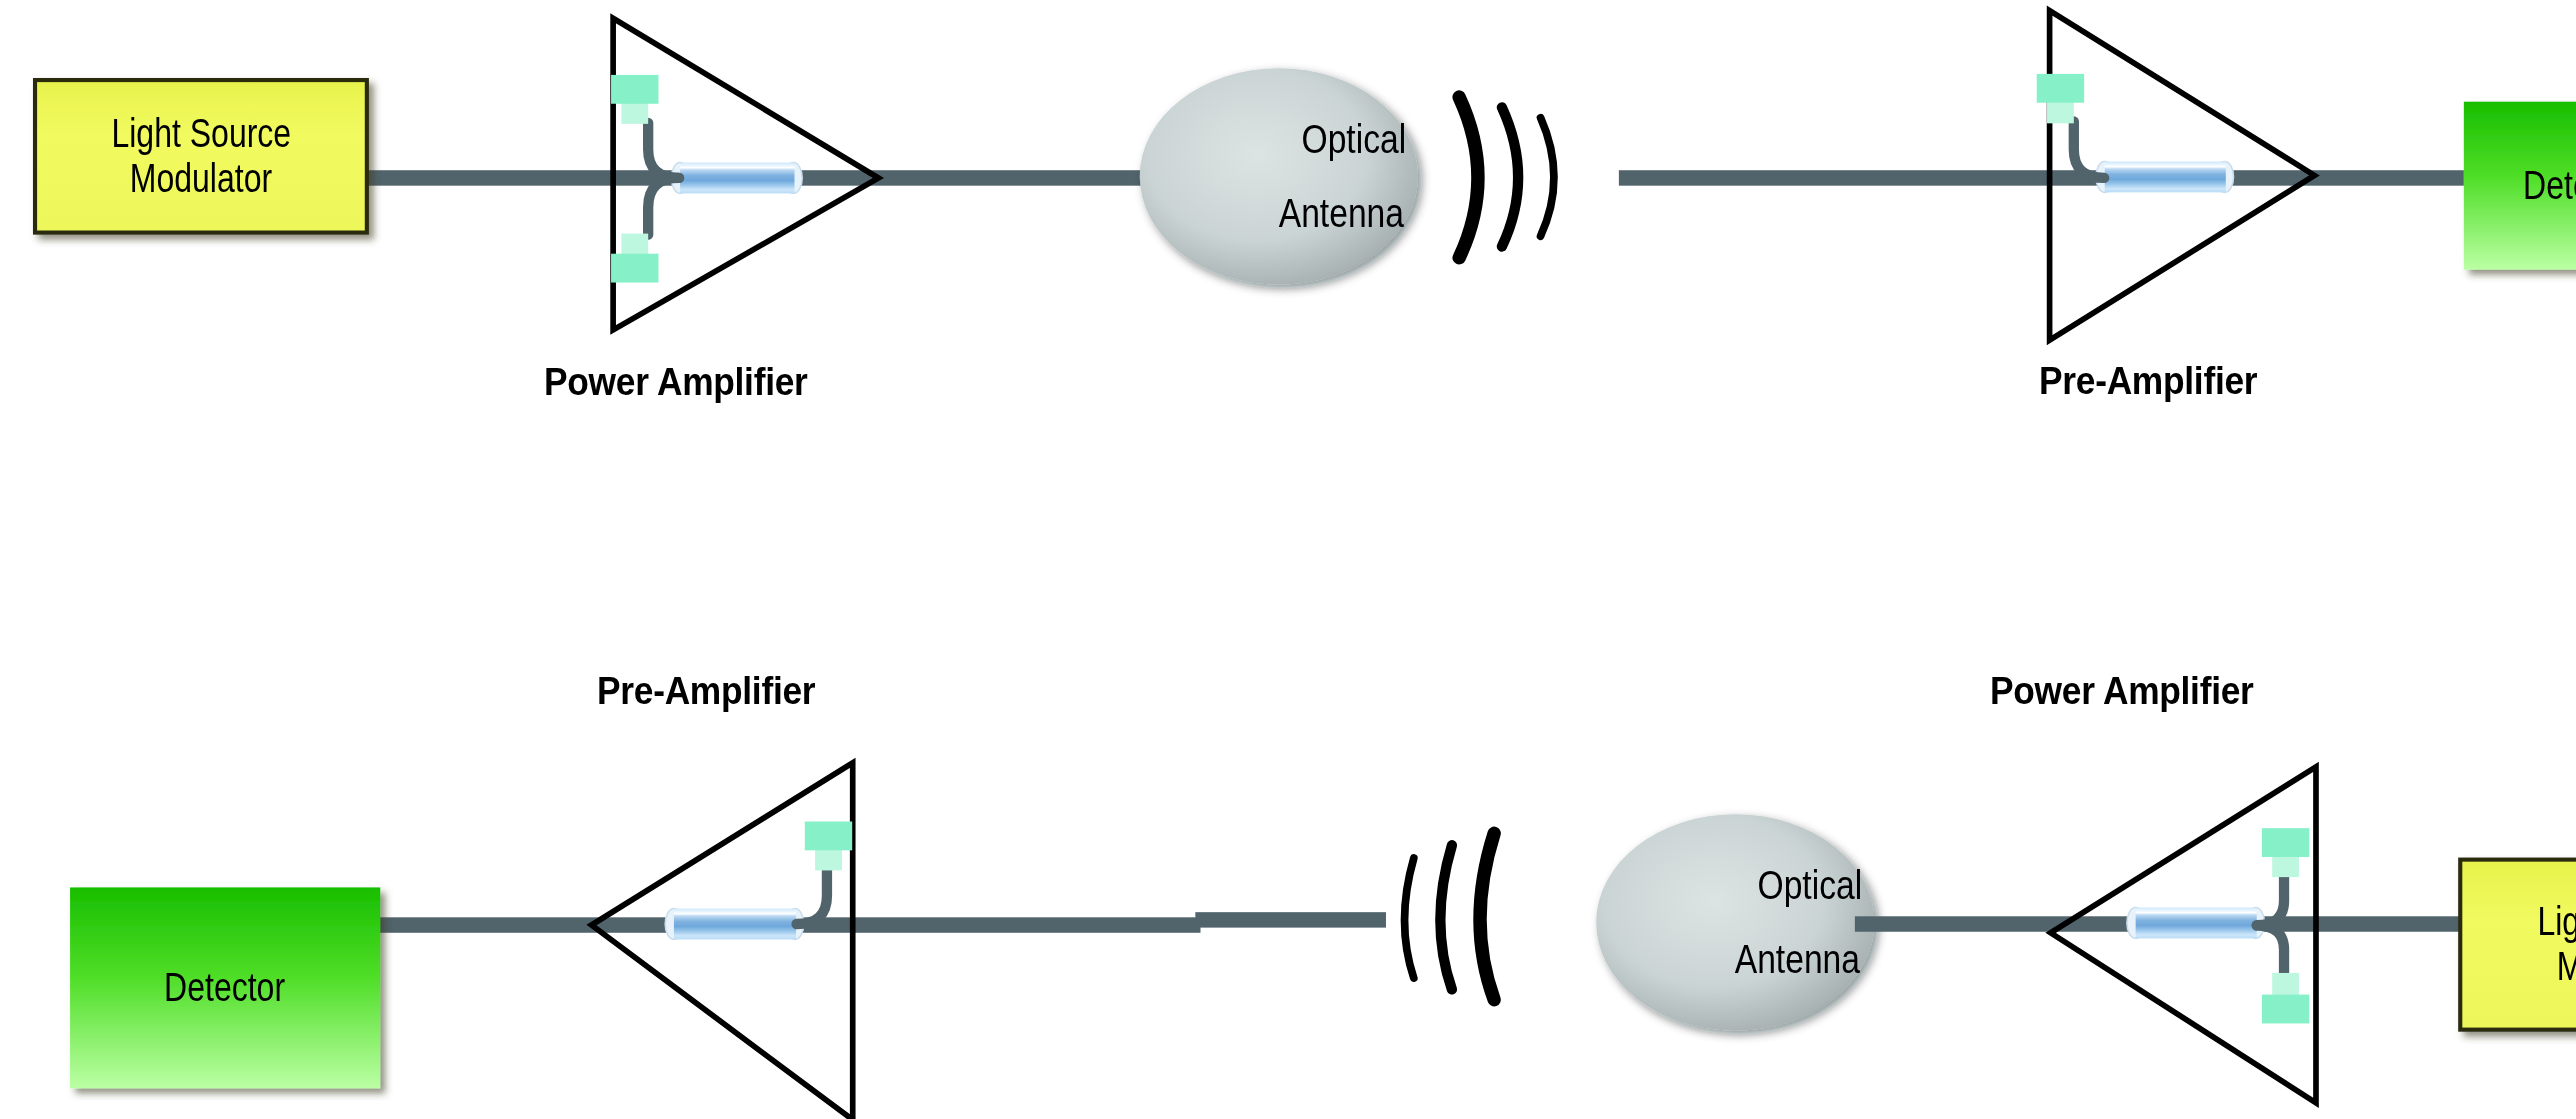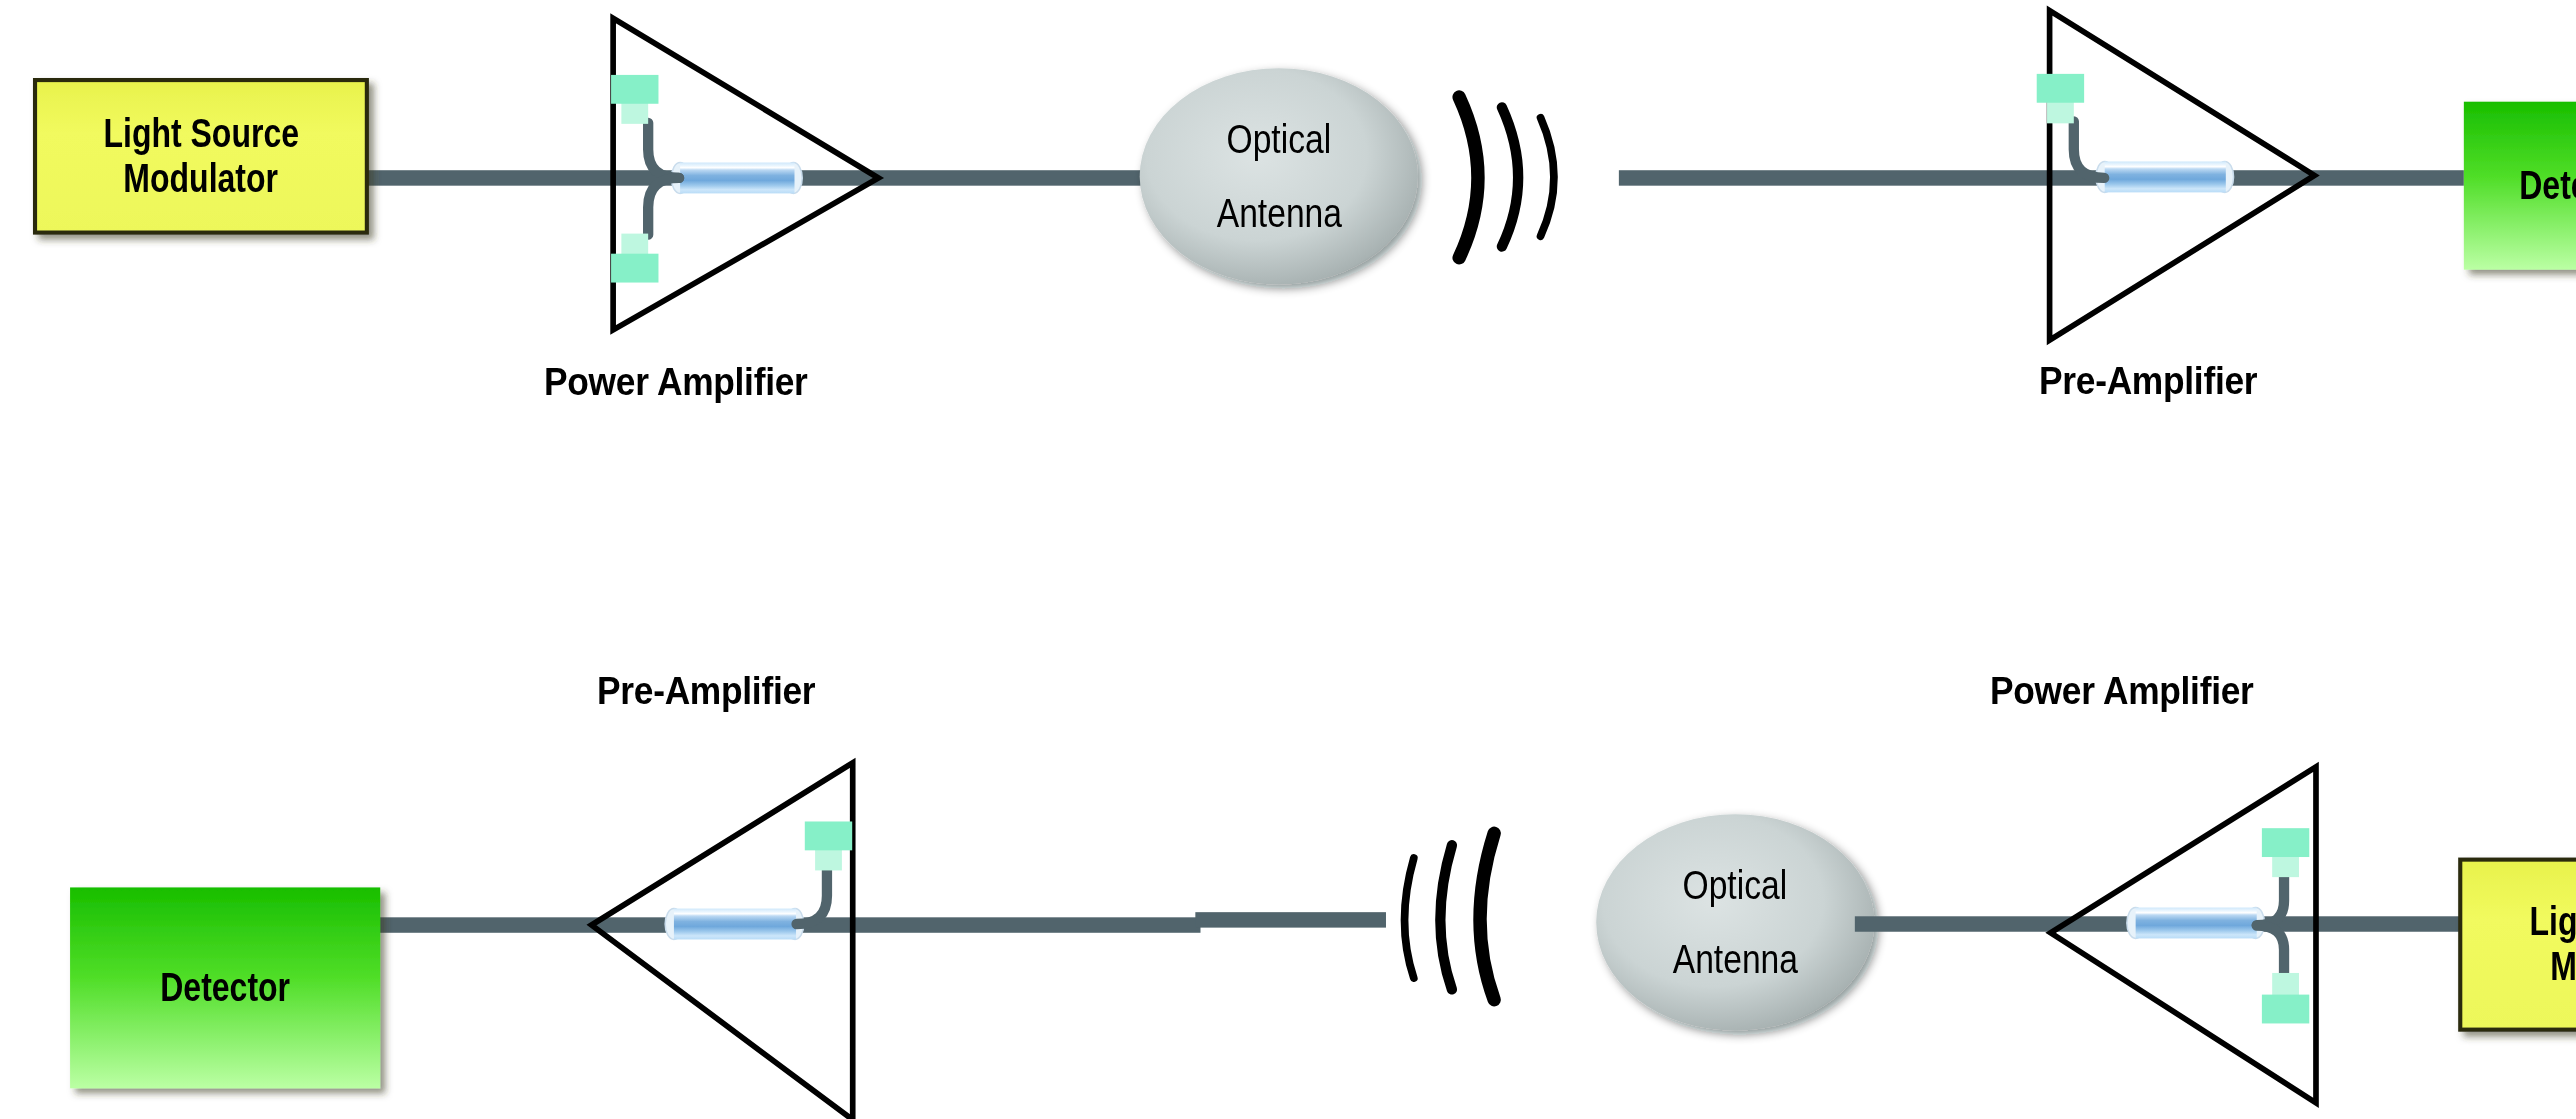--- a/index.html
+++ b/index.html
@@ -3,23 +3,23 @@
 <meta charset="utf-8">
 <style>
   html,body{margin:0;padding:0;background:#ffffff;}
   body{font-family:"Liberation Sans",sans-serif;}
   #stage{position:relative;width:2824px;height:1120px;background:#fff;overflow:hidden;}
   #stage svg{position:absolute;left:0;top:0;}
   .lbl{position:absolute;font-family:"Liberation Sans",sans-serif;font-weight:700;color:#000;
        white-space:nowrap;line-height:1;letter-spacing:-0.3px;}
   .amp-label{font-size:38px;transform:scaleX(0.93);transform-origin:left center;}
   .boxlbl{position:absolute;display:flex;flex-direction:column;align-items:center;justify-content:center;
-          text-align:center;color:#000;font-weight:700;line-height:1.12;pointer-events:none;}
+          text-align:center;color:#000;font-weight:400;line-height:1.12;pointer-events:none;}
   .boxlbl span{display:block;transform:scaleX(0.80);}
-  .ell-lbl{position:absolute;display:flex;flex-direction:column;align-items:center;justify-content:center;
+  .ell-lbl{position:absolute;display:flex;flex-direction:column;align-items:flex-end;justify-content:center;
            text-align:center;color:#000;font-weight:400;line-height:1.15;gap:27px;}
   .ell-lbl span{display:block;transform:scaleX(0.82);}
 </style>
 </head>
 <body>
 
 <div id="stage">
 
   <svg width="2824" height="1120" viewBox="0 0 5481 2173">
     <defs>

